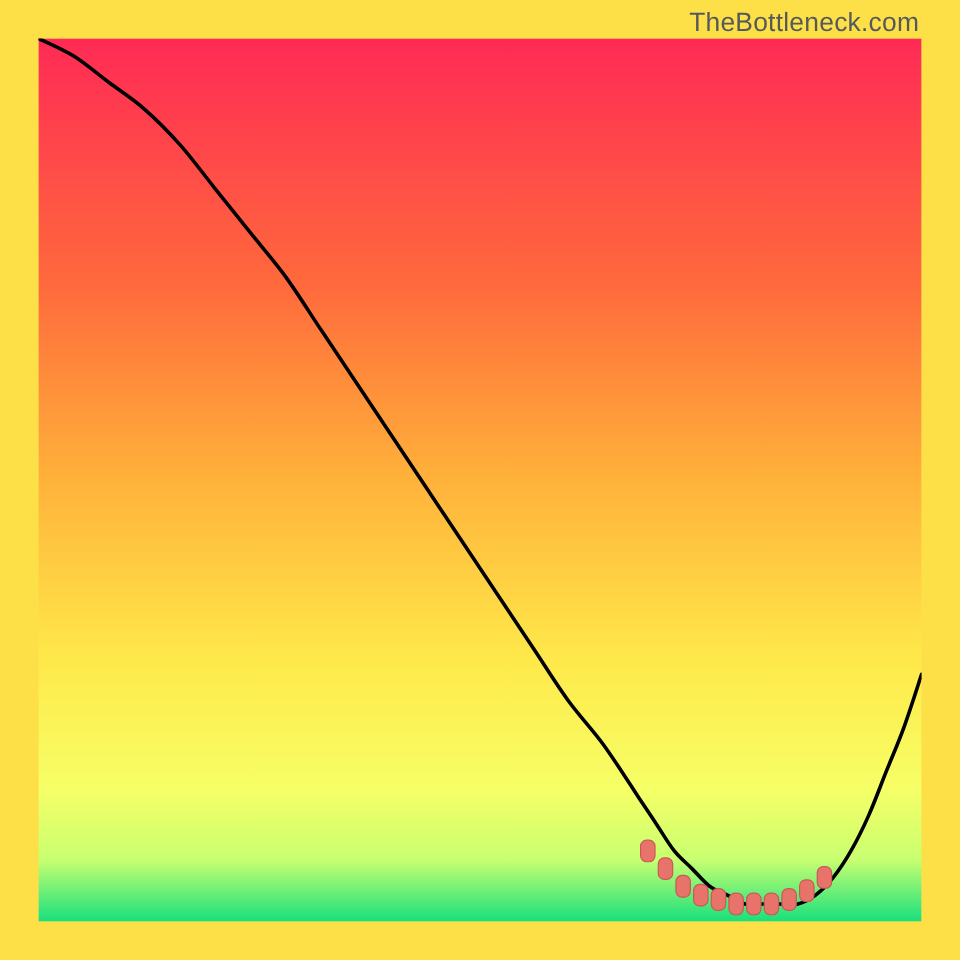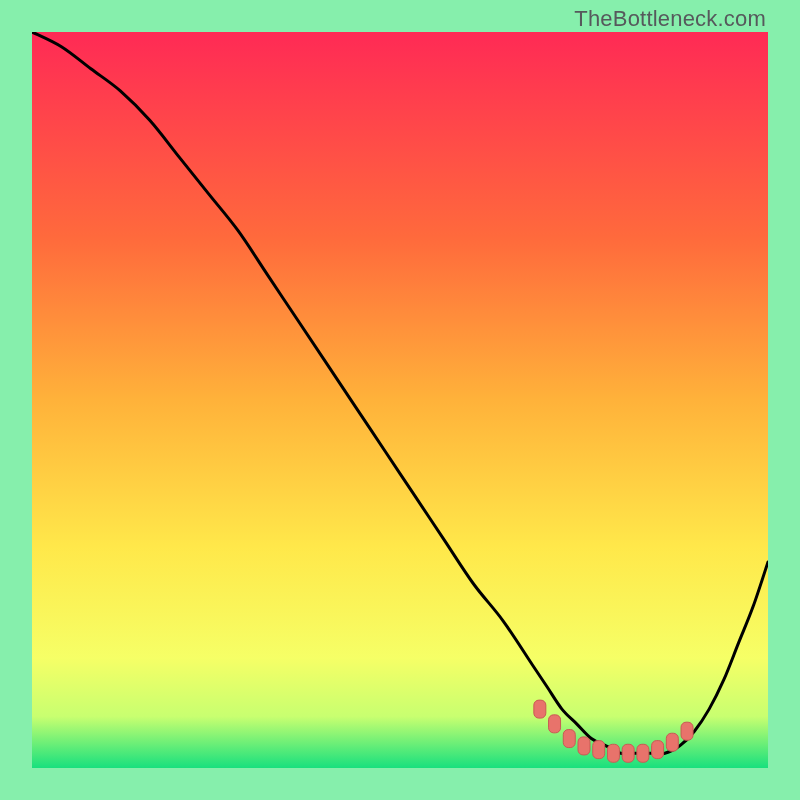--- a/index.html
+++ b/index.html
@@ -8,21 +8,21 @@
     width: 800px;
     height: 800px;
     overflow: hidden;
     background: #000;
     font-family: Arial, Helvetica, sans-serif;
   }
   .frame {
     position: absolute;
     left: 0; top: 0;
     width: 800px; height: 800px;
-    background: #86efac;
+    background: #fde047;
   }
   .plot {
     position: absolute;
     left: 32px;
     top: 32px;
     width: 736px;
     height: 736px;
     overflow: visible;
   }
   .gradient {

